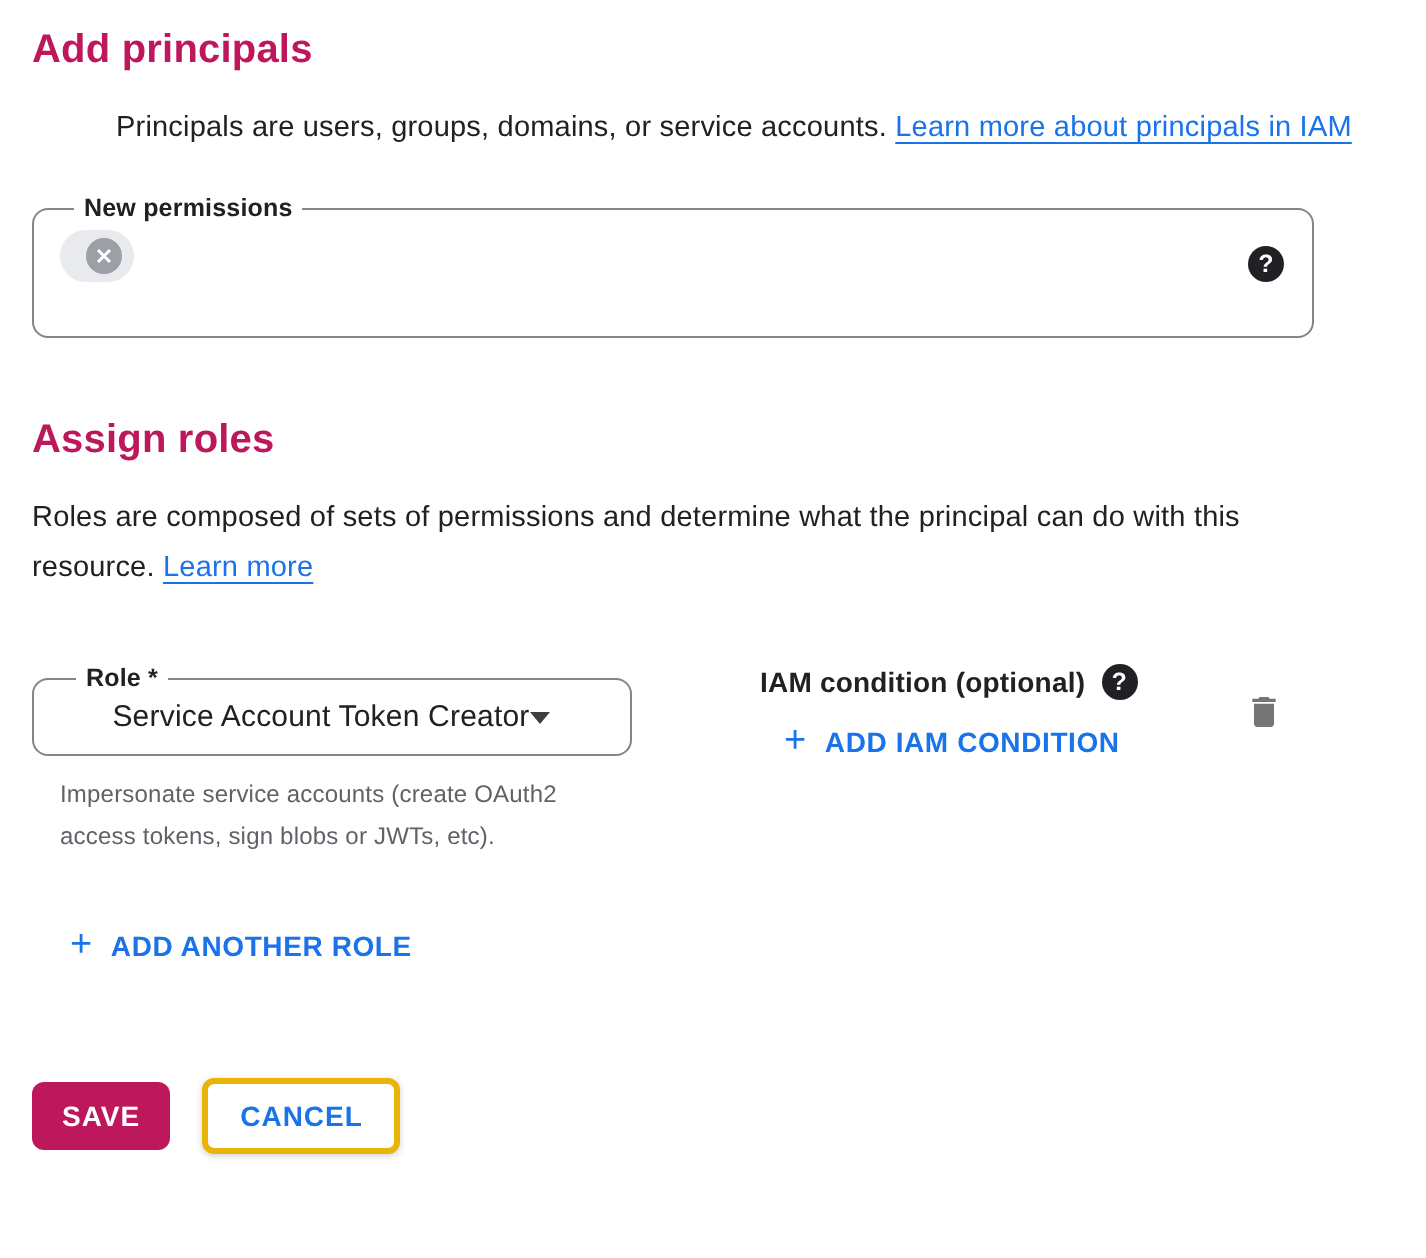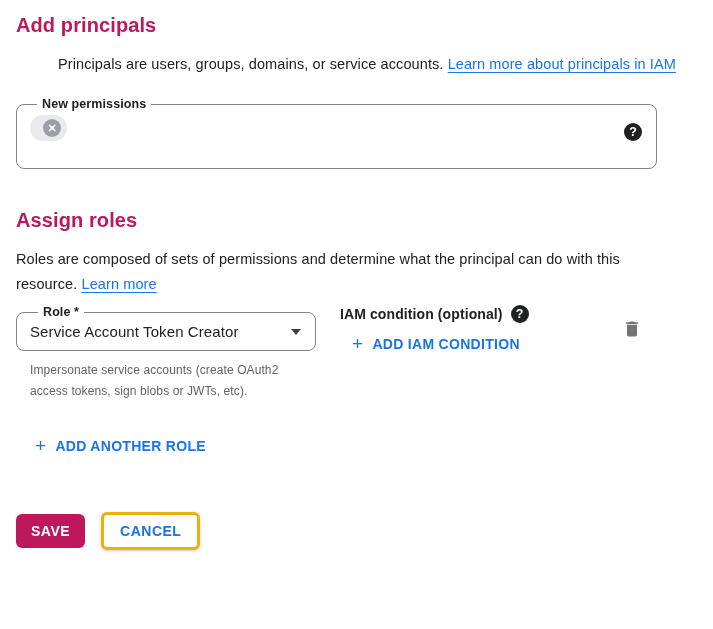--- a/index.html
+++ b/index.html
@@ -55,25 +55,25 @@
   .help-badge {
     width: 18px; height: 18px; border-radius: 50%;
     background: #202124; color: #ffffff;
     display: inline-flex; align-items: center; justify-content: center;
     font-size: 12.5px; font-weight: 700; cursor: pointer; flex: none;
     font-family: "Liberation Sans", sans-serif;
   }
   .principals-help { position: absolute; right: 14px; top: 11px; }
   .assign-roles-title { margin-top: 38px; }
   
-  .role-row { display: flex; align-items: flex-start; margin-top: 8px; width: 697px; }
+  .role-row { display: flex; align-items: flex-start; margin-top: 35px; width: 697px; gap: 40px; }
   .role-col { width: 300px; flex: none; }
   .role-field { width: 300px; height: 46px; padding: 0 12px 0 13px; cursor: pointer; }
   .role-field-inner {
-    display: flex; align-items: center; justify-content: space-between;
+    display: flex; align-items: center; justify-content: center;
     margin-top: 3px;
   }
   .role-value { font-size: 15px; color: #202124; letter-spacing: 0.1px; }
   .dropdown-arrow {
     width: 0; height: 0; margin-right: 2px;
     border-left: 5.5px solid transparent;
     border-right: 5.5px solid transparent;
     border-top: 6.5px solid #3c4043;
   }
   .role-helper {

